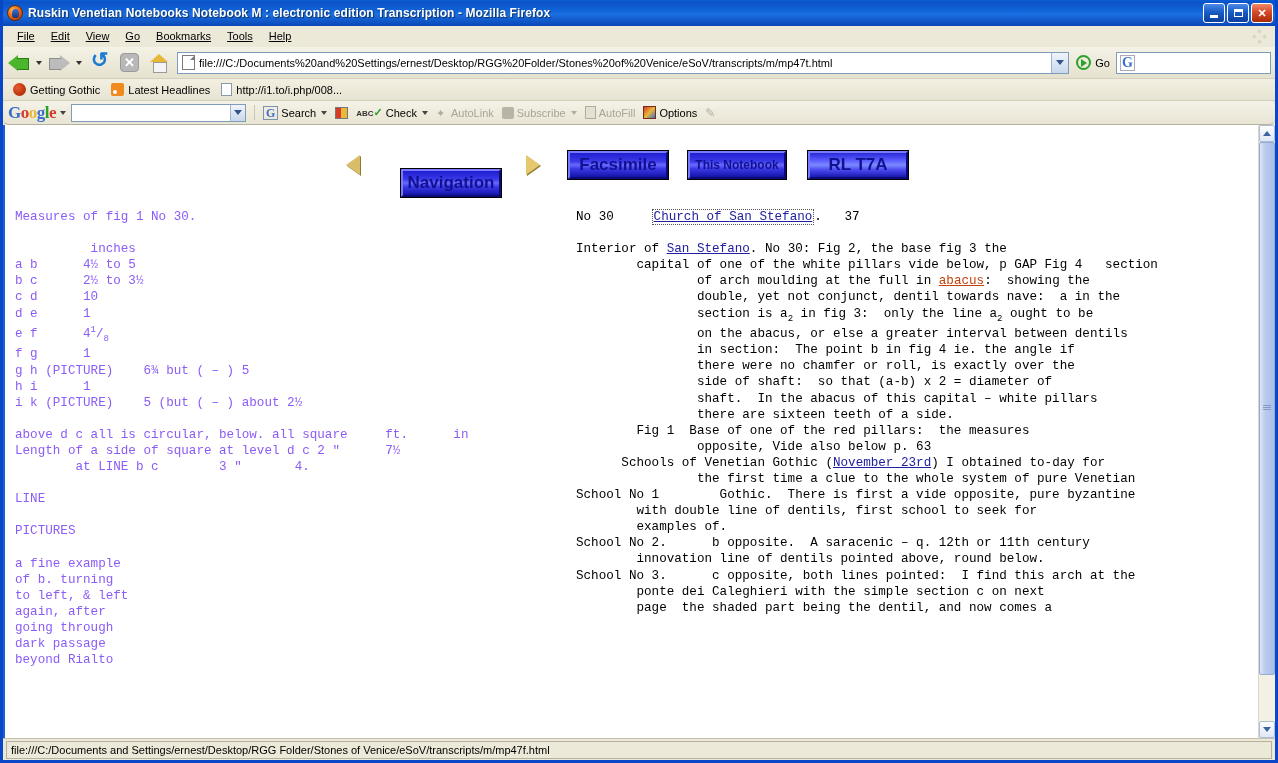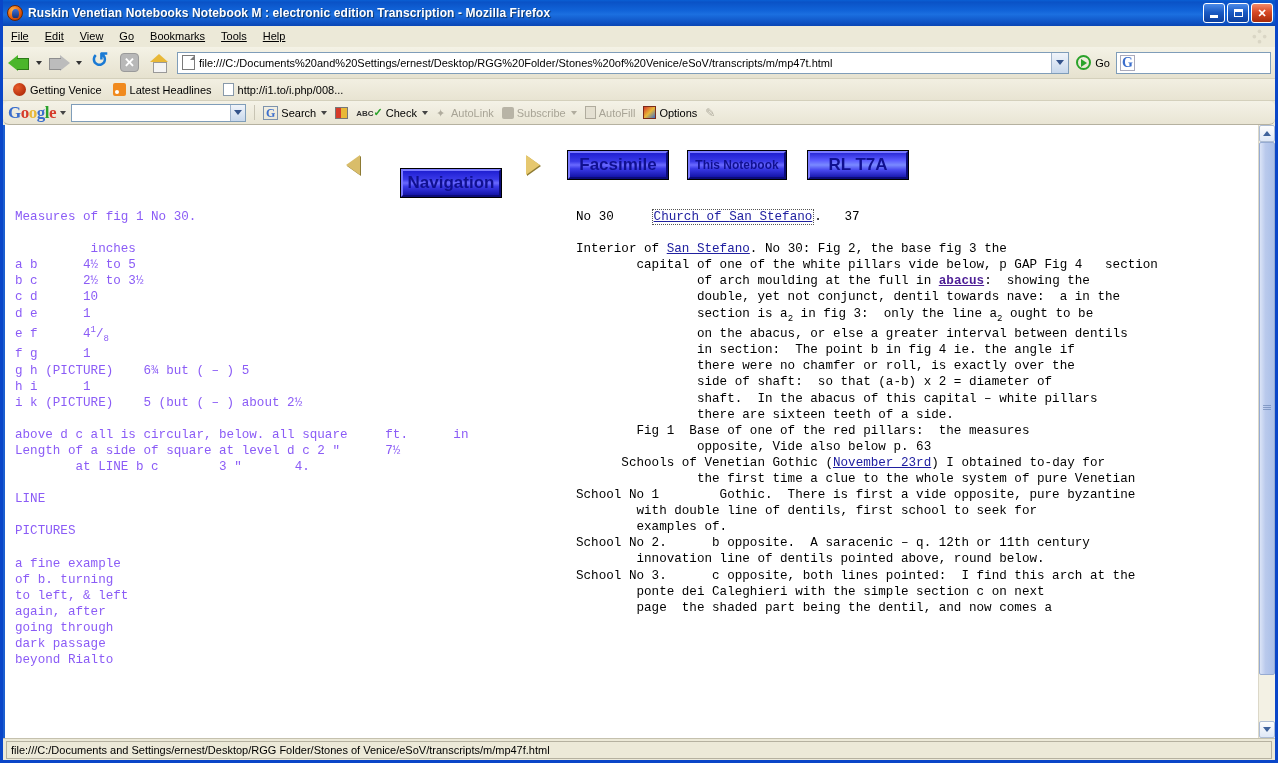--- a/index.html
+++ b/index.html
@@ -56,20 +56,21 @@
   }
   .tbtn.close { background: linear-gradient(180deg,#f08a6a,#d84a26 45%,#a62a0a); }
   .tbtn .min-glyph { width: 8px; height: 3px; background:#fff; margin-top:6px; }
   .tbtn .max-glyph { width: 9px; height: 8px; border:1px solid #fff; border-top-width:3px; }
 
   
   .menubar {
     height: 21px; flex: 0 0 21px;
     background: #ece9d8;
     display: flex; align-items: center;
+    padding-left: 6px;
     border-bottom: 1px solid #ece9d8;
     position: relative;
   }
   .menu-item {
     font-size: 11px; color: #000;
     padding: 2px 8px; white-space: nowrap;
   }
   .menu-item u { text-decoration: underline; }
   .menu-spinner {
     position: absolute; right: 8px; top: 3px;
@@ -349,21 +350,21 @@
     color: #000;
   }
   .col-left .blank, .col-right .blank { display:block; height: 16.1px; }
   a.pagelink {
     color: #2020a0; text-decoration: underline;
   }
   .boxlink {
     color: #2020a0; text-decoration: underline;
     border: 1px dotted #555; padding: 0 1px;
   }
-  .gloss { text-decoration: underline; color: #4c1d95; font-weight: bold; }
+  .gloss { text-decoration: underline; color: #c2410c; }
   sub { font-size: 9px; vertical-align: sub; }
   sup { font-size: 9px; vertical-align: super; }
 
   
   .vscroll {
     width: 17px; flex: 0 0 17px;
     background: #f1efe2;
     border-left: 1px solid #dcd8c8;
     display: flex; flex-direction: column;
   }
@@ -470,21 +471,21 @@
 
     <div class="searchbar">
       <span class="g-mini">G</span>
       <span placeholder=""></span>
     </div>
   </div>
 
   <div class="bookmarks">
     <div class="bm">
       <span class="bm-fox"></span>
-      <span>Getting Venice</span>
+      <span>Getting Gothic</span>
     </div>
     <div class="bm">
       <span class="bm-rss"></span>
       <span>Latest Headlines</span>
     </div>
     <div class="bm">
       <span class="bm-page"></span>
       <span>http://i1.to/i.php/008...</span>
     </div>
   </div>

